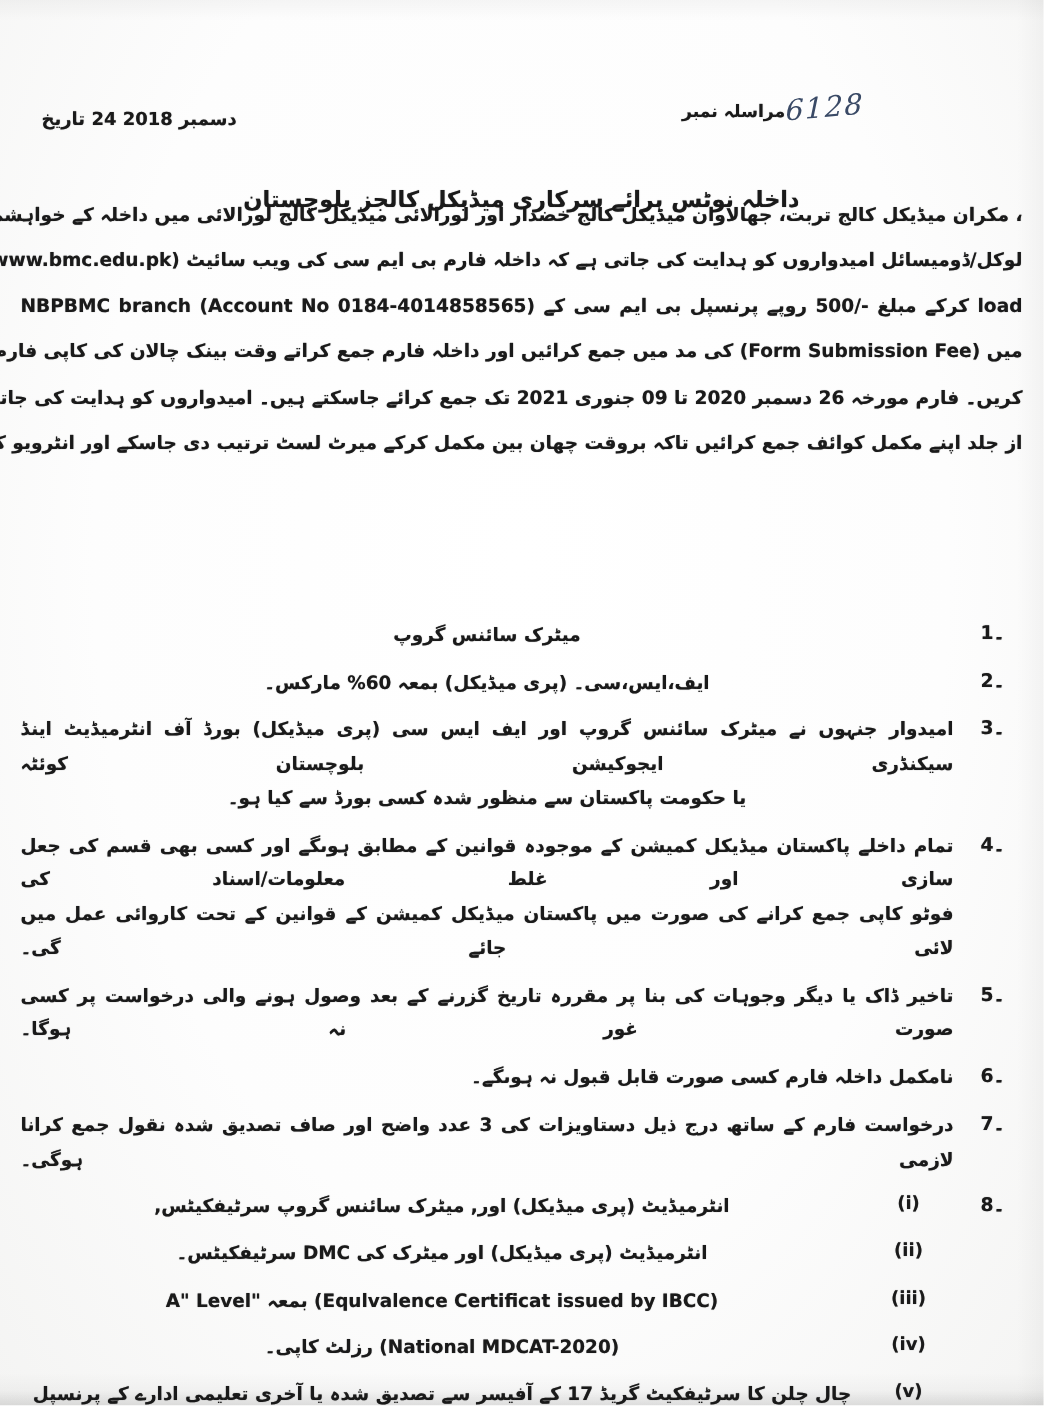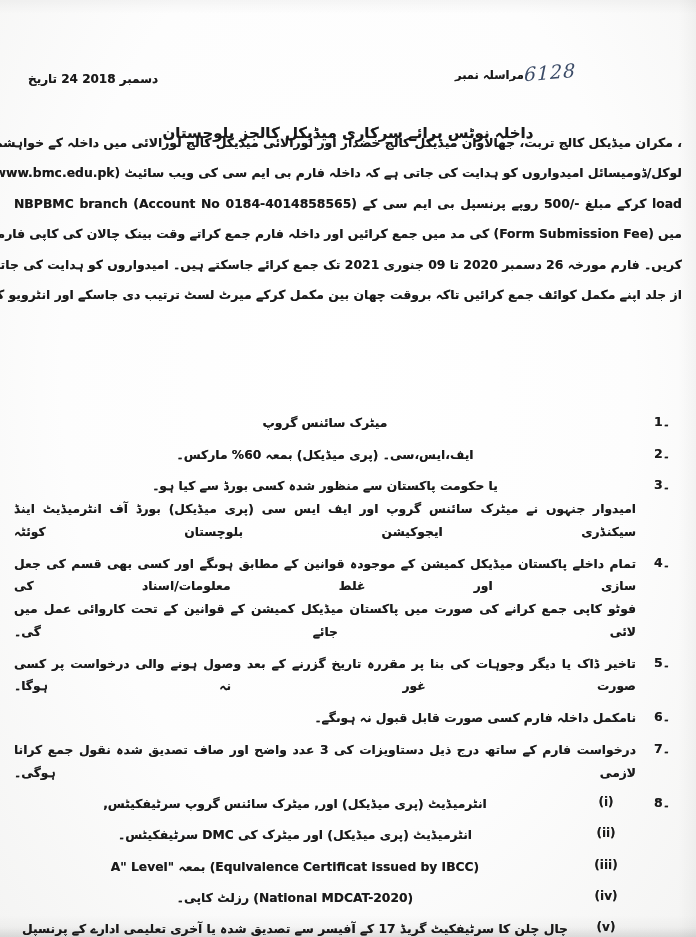--- a/index.html
+++ b/index.html
@@ -156,22 +156,22 @@
     <div class="row">
       <div class="num">2۔</div>
       <div class="txt">
         <span class="l c">ایف،ایس،سی۔ (پری میڈیکل) بمعہ 60% مارکس۔</span>
       </div>
     </div>
 
     <div class="row">
       <div class="num">3۔</div>
       <div class="txt">
+        <span class="l j">امیدوار جنہوں نے میٹرک سائنس گروپ اور ایف ایس سی (پری میڈیکل) بورڈ آف انٹرمیڈیٹ اینڈ سیکنڈری ایجوکیشن بلوچستان کوئٹہ</span>
         <span class="l c">یا حکومت پاکستان سے منظور شدہ کسی بورڈ سے کیا ہو۔</span>
-        <span class="l j">امیدوار جنہوں نے میٹرک سائنس گروپ اور ایف ایس سی (پری میڈیکل) بورڈ آف انٹرمیڈیٹ اینڈ سیکنڈری ایجوکیشن بلوچستان کوئٹہ</span>
       </div>
     </div>
 
     <div class="row">
       <div class="num">4۔</div>
       <div class="txt">
         <span class="l j">تمام داخلے پاکستان میڈیکل کمیشن کے  موجودہ  قوانین کے مطابق ہوںگے اور کسی بھی قسم کی جعل سازی اور غلط معلومات/اسناد  کی</span>
         <span class="l j">فوٹو کاپی جمع کرانے کی صورت میں  پاکستان میڈیکل کمیشن  کے  قوانین  کے تحت کاروائی عمل میں لائی جائے گی۔</span>
       </div>
     </div>

